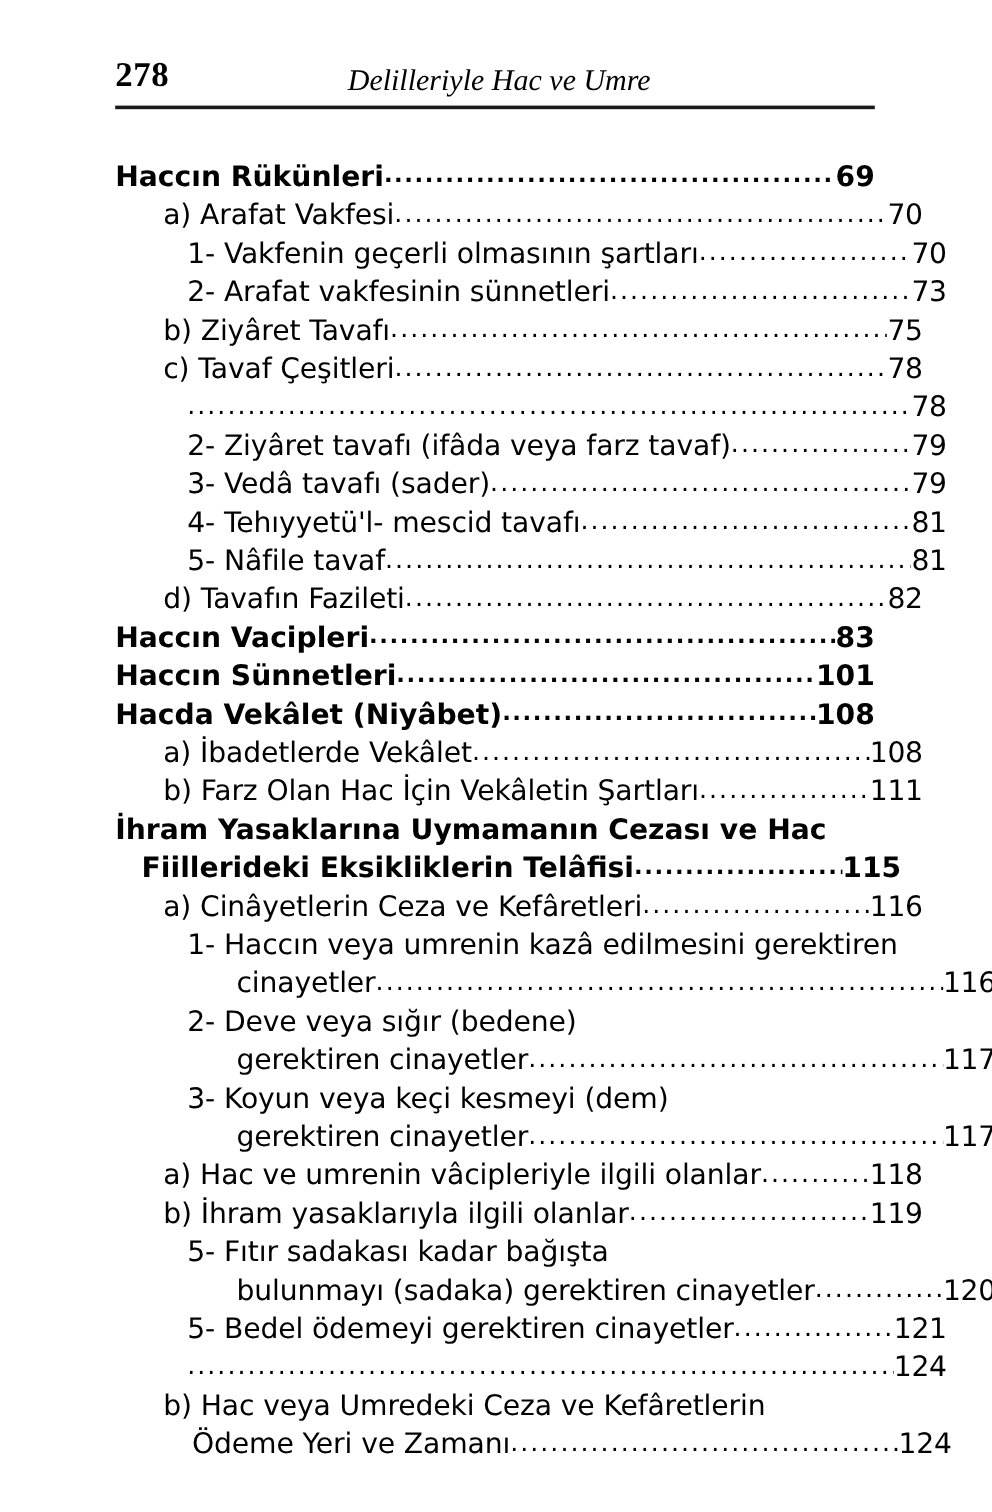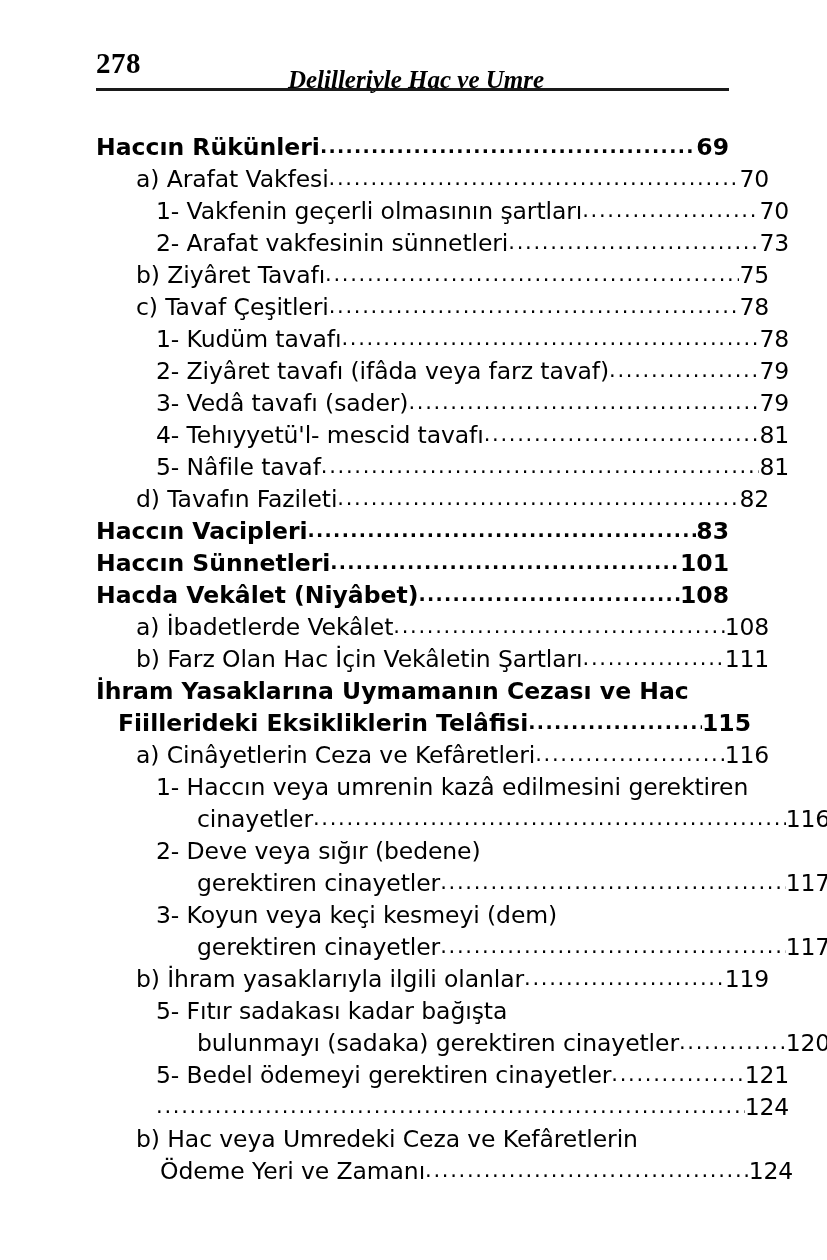--- a/index.html
+++ b/index.html
@@ -39,25 +39,25 @@
     font-family: "Liberation Serif", "DejaVu Serif", serif;
     font-weight: bold;
     font-size: 29px;
     line-height: 34px;
     letter-spacing: 0.5px;
   }
   .book-title {
     position: absolute;
     left: 0;
     right: 0;
-    top: 18px;
+    top: 6px;
     text-align: center;
     font-family: "Liberation Serif", "DejaVu Serif", serif;
     font-style: italic;
-    font-weight: bold;
+    font-weight: normal;
     font-size: 25px;
     line-height: 32px;
     padding-left: 8px;
   }
   .head-rule {
     position: absolute;
     left: 96px;
     top: 88px;
     width: 633px;
     height: 3px;
@@ -159,21 +159,20 @@
         <span class="toc-label">b) Ziyâret Tavafı</span>
         <span class="toc-dots"></span>
         <span class="toc-page">75</span>
       </div>
       <div class="toc-line lv1">
         <span class="toc-label">c) Tavaf Çeşitleri</span>
         <span class="toc-dots"></span>
         <span class="toc-page">78</span>
       </div>
       <div class="toc-line lv2">
-        <span class="toc-label">1- Kudüm tavafı</span>
         <span class="toc-dots"></span>
         <span class="toc-page">78</span>
       </div>
       <div class="toc-line lv2">
         <span class="toc-label">2- Ziyâret tavafı (ifâda veya farz tavaf)</span>
         <span class="toc-dots"></span>
         <span class="toc-page">79</span>
       </div>
       <div class="toc-line lv2">
         <span class="toc-label">3- Vedâ tavafı (sader)</span>
@@ -255,20 +254,25 @@
       <div class="toc-line lv2 nodots">
         <span class="toc-label">3- Koyun veya keçi kesmeyi (dem)</span>
         <span class="toc-dots"></span>
       </div>
       <div class="toc-line lv2 cont">
         <span class="toc-label">gerektiren cinayetler</span>
         <span class="toc-dots"></span>
         <span class="toc-page">117</span>
       </div>
       <div class="toc-line lv1">
+        <span class="toc-label">a) Hac ve umrenin vâcipleriyle ilgili olanlar</span>
+        <span class="toc-dots"></span>
+        <span class="toc-page">118</span>
+      </div>
+      <div class="toc-line lv1">
         <span class="toc-label">b) İhram yasaklarıyla ilgili olanlar</span>
         <span class="toc-dots"></span>
         <span class="toc-page">119</span>
       </div>
       <div class="toc-line lv2 nodots">
         <span class="toc-label">5- Fıtır sadakası kadar bağışta</span>
         <span class="toc-dots"></span>
       </div>
       <div class="toc-line lv2 cont">
         <span class="toc-label">bulunmayı (sadaka) gerektiren cinayetler</span>

